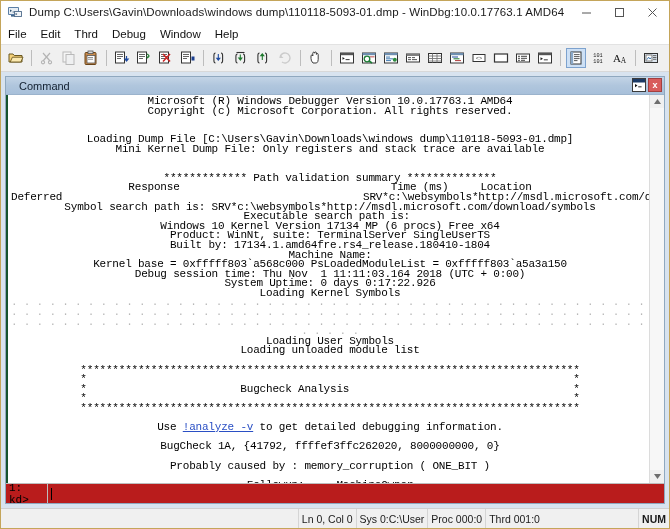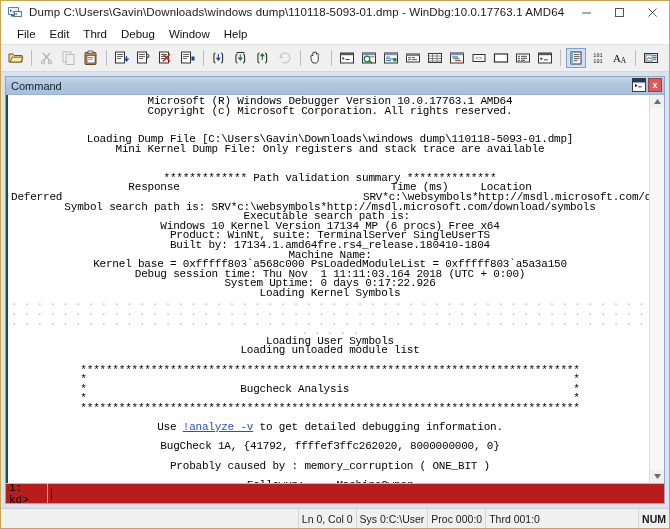--- a/index.html
+++ b/index.html
@@ -69,21 +69,21 @@
   }
   .win-btn svg { display: block; }
 
   
   .menubar {
     height: 21px;
     min-height: 21px;
     background: #ffffff;
     display: flex;
     align-items: center;
-    padding-left: 9px;
+    padding-left: 0;
   }
   .menu-item {
     font-size: 11.5px;
     color: #111111;
     padding: 2px 7px;
     white-space: nowrap;
   }
 
   
   .toolbar {
@@ -140,21 +140,21 @@
     min-height: 0;
     background: #ffffff;
   }
   .cmd-titlebar {
     height: 17px;
     min-height: 17px;
     background: linear-gradient(to bottom, #c3d4e6 0%, #b0c6dd 50%, #a8c0da 100%);
     display: flex;
     align-items: center;
     position: relative;
-    padding-left: 5px;
+    padding-left: 13px;
     border-bottom: 1px solid #9bb3cc;
   }
   .cmd-title-text {
     font-size: 11px;
     color: #122030;
   }
   .cmd-btns {
     position: absolute;
     right: 2px;
     top: 1px;

